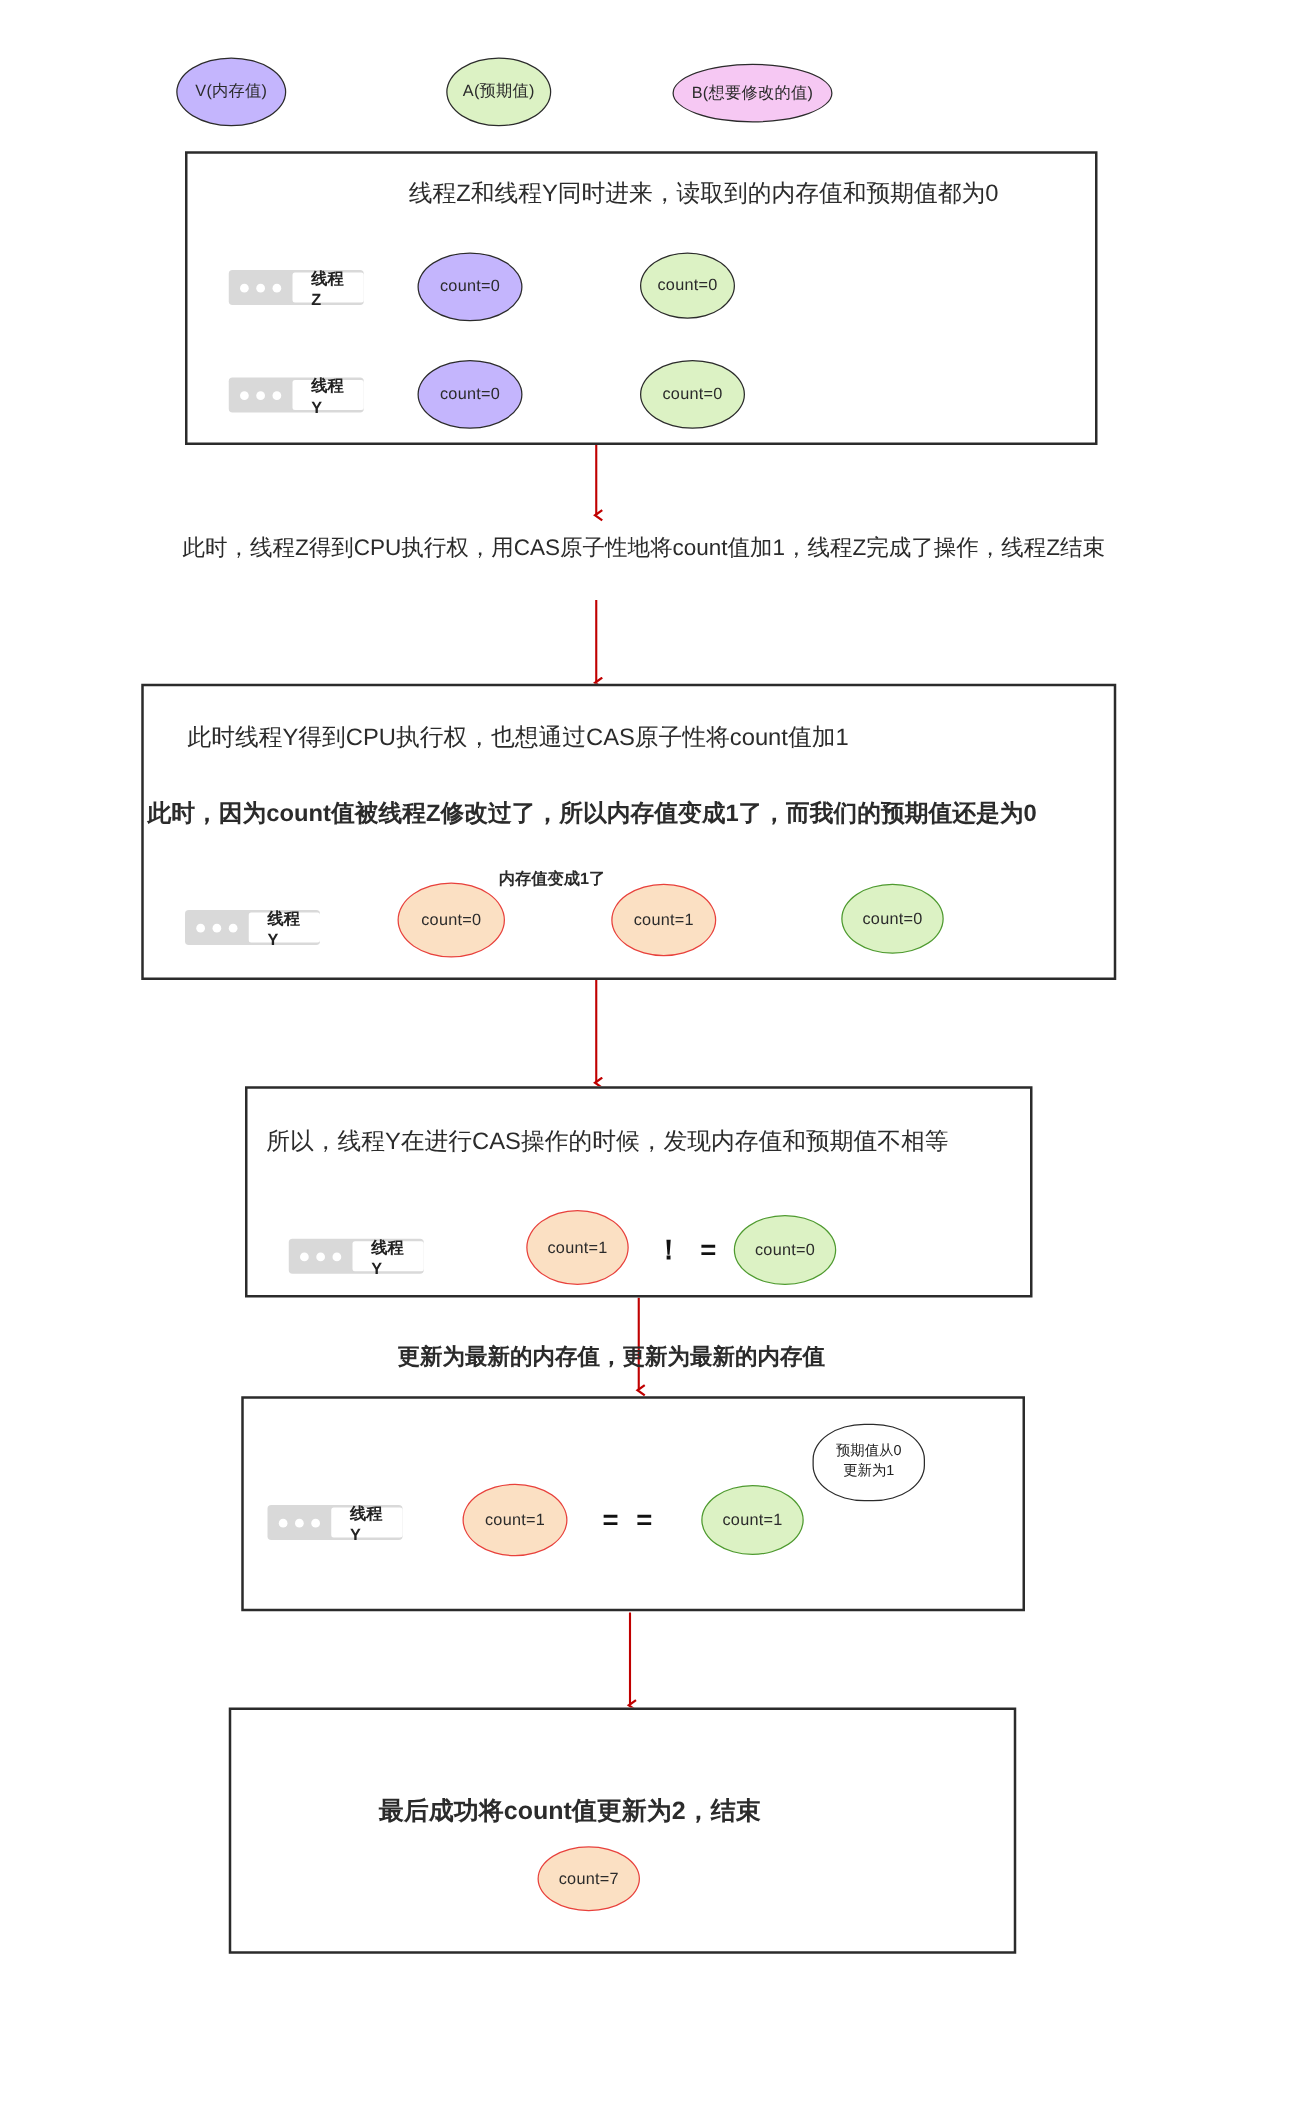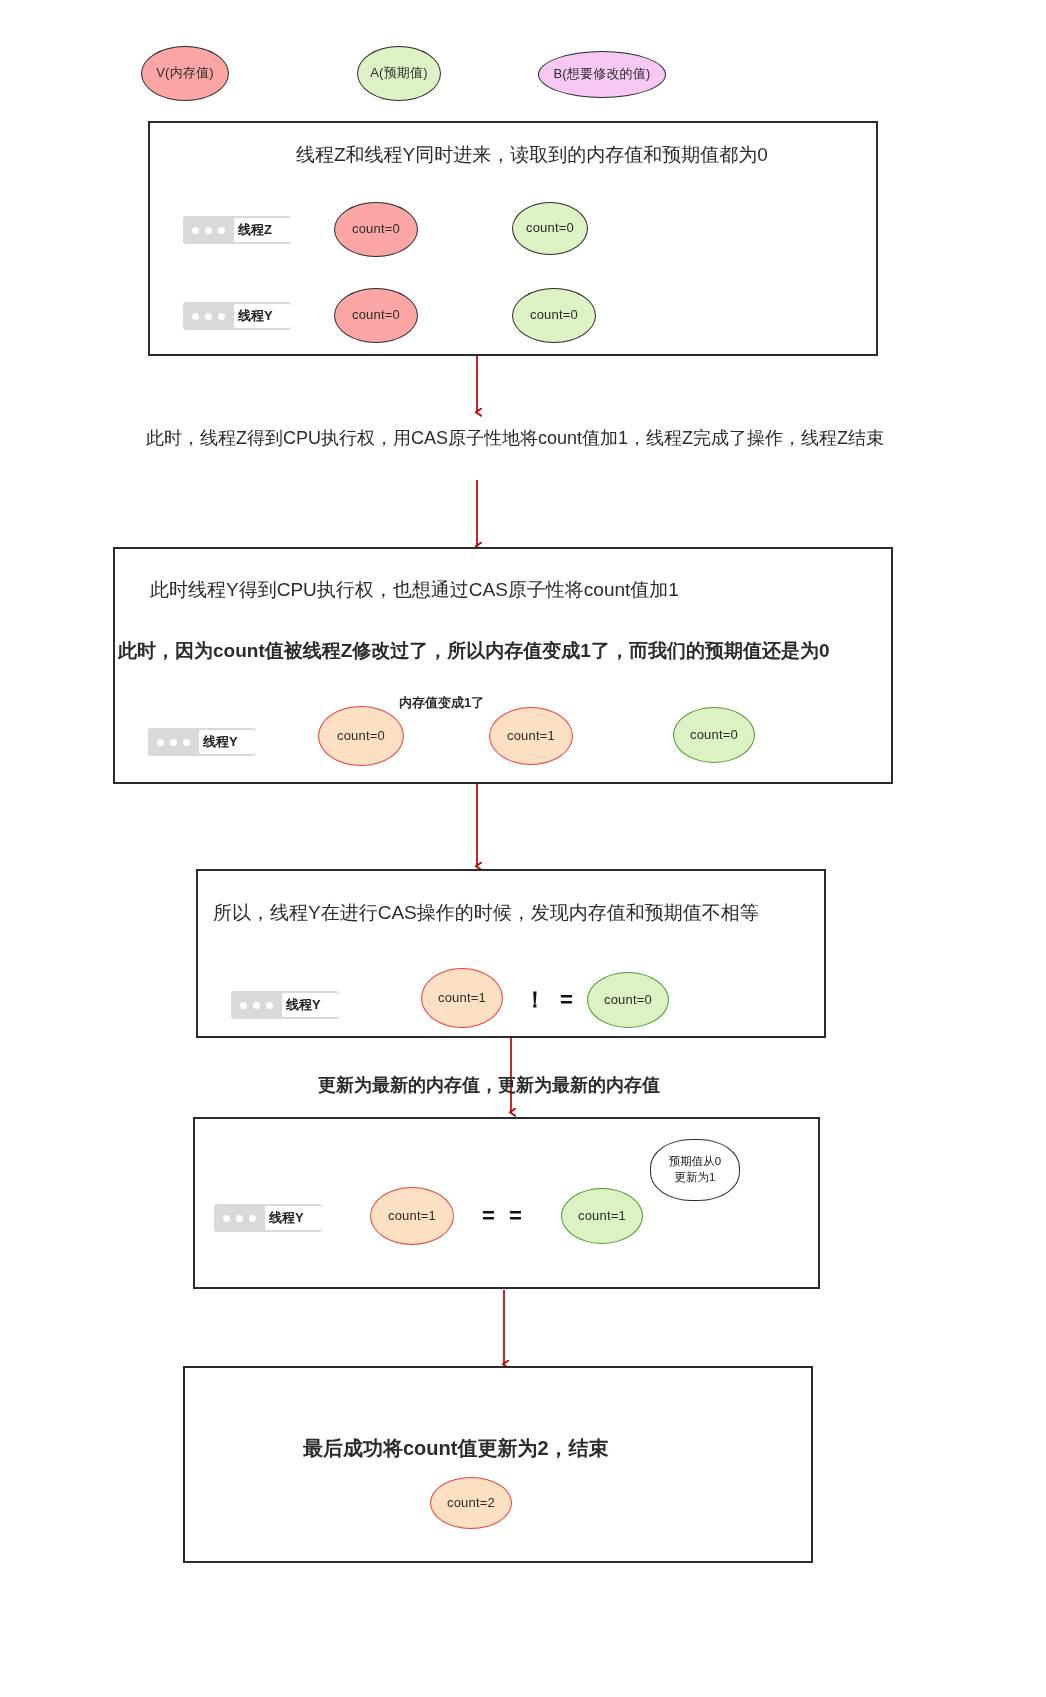--- a/index.html
+++ b/index.html
@@ -23,21 +23,21 @@
     display: flex;
     align-items: center;
     justify-content: center;
     border-radius: 50%;
     font-size: 13px;
     letter-spacing: .2px;
     text-align: center;
     line-height: 1.15;
     white-space: nowrap;
   }
-  .ell.v       { background: #fca5a5; border: 1.6px solid #2b2b2b; }
+  .ell.v       { background: #c4b5fd; border: 1.6px solid #2b2b2b; }
   .ell.a       { background: #dcf2c4; border: 1.6px solid #2b2b2b; }
   .ell.b       { background: #f6c8f3; border: 1.6px solid #2b2b2b; }
   .ell.v-red   { background: #fbe0c3; border: 1.8px solid #e8413c; }
   .ell.a-green { background: #dcf2c4; border: 1.8px solid #4e9a2f; }
 
   
   .panel {
     position: absolute;
     background: #ffffff;
     border: 2px solid #2b2b2b;
@@ -65,21 +65,21 @@
     width: 7px; height: 7px; border-radius: 50%;
     background: #ffffff; display: block;
   }
   .thread-chip .chip-label {
     background: #ffffff;
     font-size: 13px;
     font-weight: bold;
     color: #222;
     height: 24px;
     display: flex; align-items: center;
-    padding: 0 14px 0 4px;
+    padding: 0 14px 0 15px;
     border-radius: 2px;
     flex: 1;
   }
 
   
   .cloud {
     position: absolute;
     width: 108px; height: 78px;
   }
   .cloud .c-text {
@@ -178,21 +178,21 @@
   <div class="ell a" style="left:357px; top:46px; width:84px; height:55px;">
     <span>A(预期值)</span>
   </div>
   <div class="ell b" style="left:538px; top:51px; width:128px; height:47px;">
     <span>B(想要修改的值)</span>
   </div>
 
 
   <div class="panel" style="left:148px; top:121px; width:730px; height:235px;"></div>
 
-  <div class="panel-title" style="left:296px; top:142px;">线程Z和线程Y同时进来，读取到的内存值和预期值都为0</div>
+  <div class="panel-title" style="left:327px; top:142px;">线程Z和线程Y同时进来，读取到的内存值和预期值都为0</div>
 
   <div class="thread-chip" style="left:183px; top:216px; width:108px;">
     <span class="dots">
         <i></i>
         <i></i>
         <i></i>
       </span>
     <span class="chip-label">线程Z</span>
   </div>
   <div class="ell v" style="left:334px; top:202px; width:84px; height:55px;">
@@ -296,16 +296,16 @@
   <div class="bubble" style="left:650px; top:1139px; width:90px; height:62px;">
     <span>预期值从0</span>
     <span>更新为1</span>
   </div>
 
   <div class="panel" style="left:183px; top:1366px; width:630px; height:197px;"></div>
 
   <div class="panel-title bold" style="left:303px; top:1435px; font-size:20px;">最后成功将count值更新为2，结束</div>
 
   <div class="ell v-red" style="left:430px; top:1477px; width:82px; height:52px;">
-    <span>count=2</span>
+    <span>count=7</span>
   </div>
 
 </div>
 
 </body></html>

